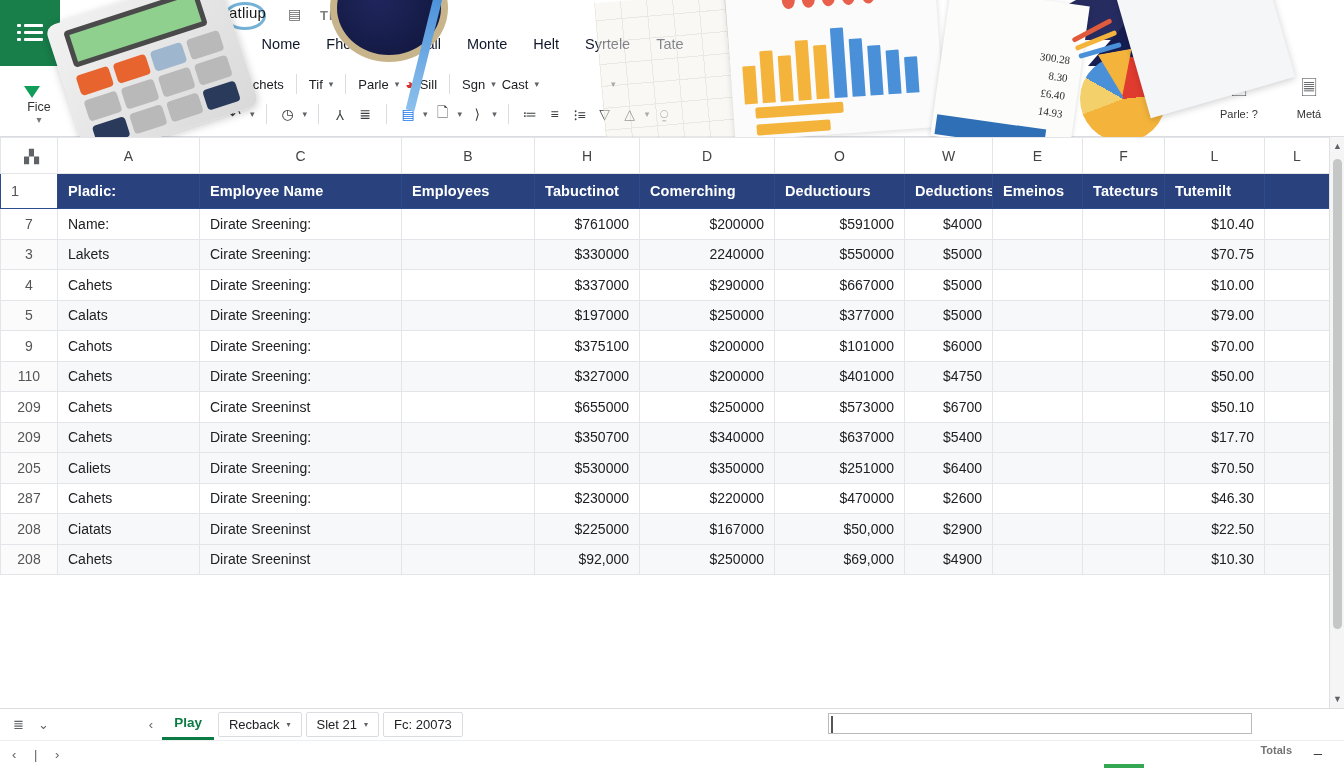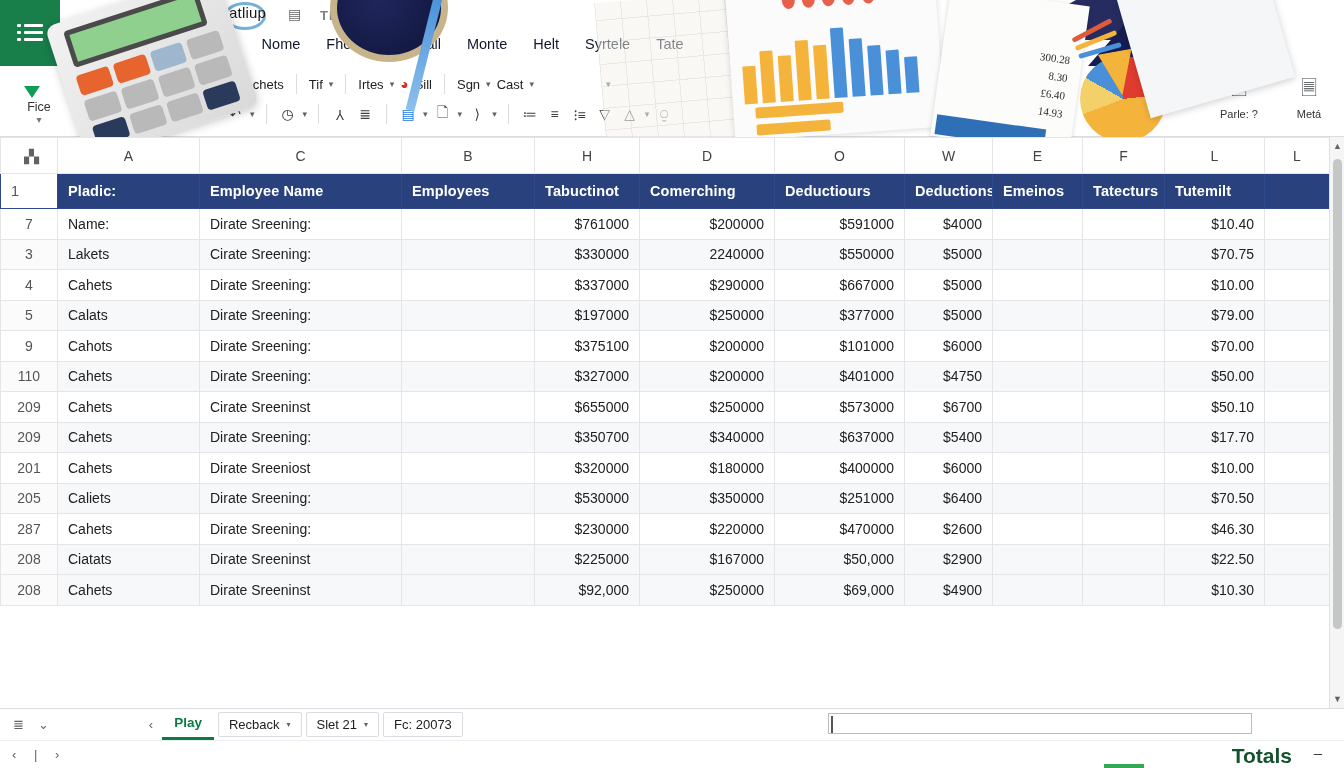--- a/index.html
+++ b/index.html
@@ -149,21 +149,21 @@
       padding:4px 10px; display:flex; align-items:center; gap:7px; background:#fff; }
   .chip .cv { font-size:8px; color:#5f6368; }
   .chip.plain { border:1px solid #dadce0; }
   .formula-box { position:absolute; left:828px; top:713px; width:424px; height:21px;
       border:1px solid #b9bcbf; background:#fff; }
   .formula-box::before { content:""; position:absolute; left:2px; top:2px; width:2px; height:17px;
       background:#555; }
   .statusbar { position:absolute; left:0; top:740px; width:1344px; height:28px; background:#fff;
       border-top:1px solid #eceff1; display:flex; align-items:center; }
   .nav-arrows { font-size:13px; color:#5f6368; padding-left:12px; letter-spacing:7px; }
-  .totals { position:absolute; right:52px; top:744px; font-size:21px; font-weight:bold; color:#14532d; }
+  .totals { position:absolute; right:52px; top:744px; font-size:11px; font-weight:bold; color:#737373; }
   .minus { position:absolute; right:22px; top:744px; font-size:15px; color:#3c4043; }
   .greenbit { position:absolute; left:1104px; top:764px; width:40px; height:4px; background:#34a853; }
 </style>
 </head>
 <body>
 
 <div id="app">
 
   <div class="chrome">
     <div class="green-band"></div>
@@ -220,21 +220,21 @@
       <div class="fice">Fice</div>
       <div class="fice-dot">▾</div>
     </div>
 
     <div class="tb-row1">
       <span class="tb-txt">Pary to Achets</span>
       <span class="sep"></span>
       <span class="tb-txt">Tif</span>
       <span class="caret">▾</span>
       <span class="sep"></span>
-      <span class="tb-txt">Irtes</span>
+      <span class="tb-txt">Parle</span>
       <span class="caret">▾</span>
       <span class="red-drop">◕</span>
       <span class="tb-txt">Sill</span>
       <span class="sep"></span>
       <span class="tb-txt">Sgn</span>
       <span class="caret">▾</span>
       <span class="tb-txt">Cast</span>
       <span class="caret">▾</span>
       <span class="caret" style="margin-left:66px">▾</span>
     </div>
@@ -499,34 +499,20 @@
             <td class="txt"></td>
             <td class="num">$350700</td>
             <td class="num">$340000</td>
             <td class="num">$637000</td>
             <td class="num">$5400</td>
             <td class="txt"></td>
             <td class="txt"></td>
             <td class="num">$17.70</td>
             <td class="txt"></td>
           </tr>
-          <tr>
-            <td class="rownum">201</td>
-            <td class="txt">Cahets</td>
-            <td class="txt">Dirate Sreeniost</td>
-            <td class="txt"></td>
-            <td class="num">$320000</td>
-            <td class="num">$180000</td>
-            <td class="num">$400000</td>
-            <td class="num">$6000</td>
-            <td class="txt"></td>
-            <td class="txt"></td>
-            <td class="num">$10.00</td>
-            <td class="txt"></td>
-          </tr>
           <tr class="alt">
             <td class="rownum">205</td>
             <td class="txt">Caliets</td>
             <td class="txt">Dirate Sreening:</td>
             <td class="txt"></td>
             <td class="num">$530000</td>
             <td class="num">$350000</td>
             <td class="num">$251000</td>
             <td class="num">$6400</td>
             <td class="txt"></td>

